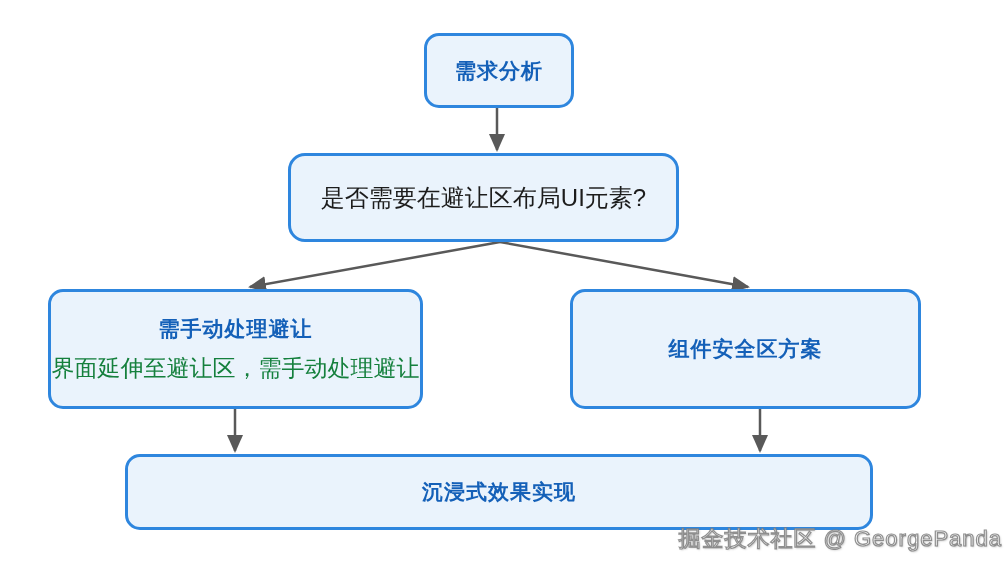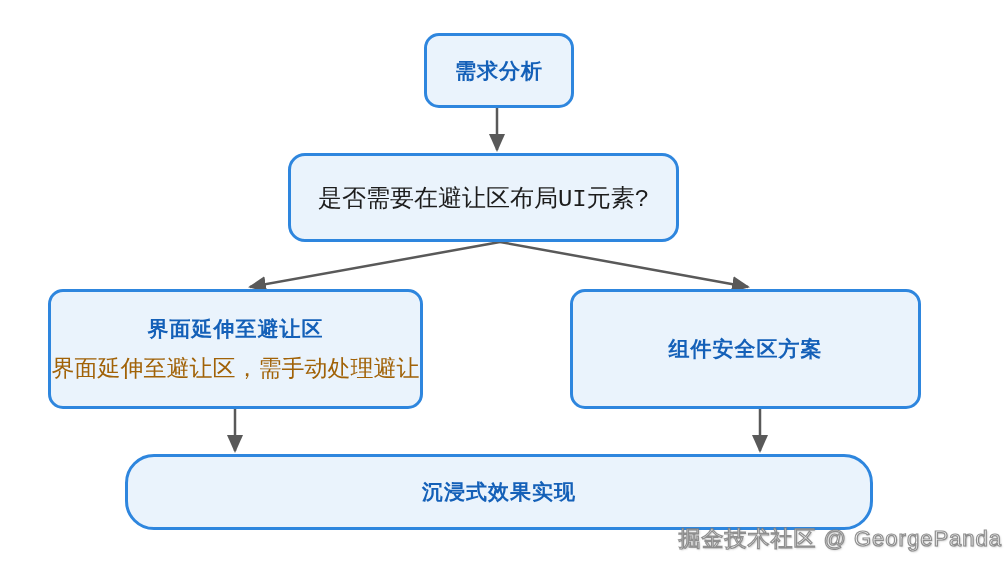--- a/index.html
+++ b/index.html
@@ -36,37 +36,37 @@
   }
   .node-title {
     color: #1460B8;
     font-weight: bold;
     font-size: 21px;
     letter-spacing: 1px;
     white-space: nowrap;
   }
   .node-desc {
     font-family: "Liberation Serif", serif;
-    color: #a16207;
+    color: #15803d;
     font-size: 23px;
     white-space: nowrap;
     margin-top: 10px;
   }
   .node-question {
-    font-family: Liberation Mono, monospace;
+    font-family: Liberation Sans, sans-serif;
     color: #1C1C1C;
     font-size: 24px;
     white-space: nowrap;
     text-align: center;
   }
   .node-requirements   { left: 424px; top: 33px;  width: 150px; height: 75px; }
   .node-decision       { left: 288px; top: 153px; width: 391px; height: 89px; border-radius: 17px; }
   .node-fullscreen     { left: 48px;  top: 289px; width: 375px; height: 120px; }
   .node-safearea       { left: 570px; top: 289px; width: 351px; height: 120px; }
-  .node-immersive      { left: 125px; top: 454px; width: 748px; height: 76px; border-radius: 29px; }
+  .node-immersive      { left: 125px; top: 454px; width: 748px; height: 76px; }
   .watermark {
     position: absolute;
     right: 3px;
     top: 524px;
     font-size: 22px;
     font-family: "Liberation Sans", sans-serif;
     color: rgba(255,255,255,0.88);
     -webkit-text-stroke: 1.2px rgba(125,125,125,0.85);
     text-shadow: 1px 1px 2px rgba(90,90,90,0.45);
     white-space: nowrap;
@@ -93,21 +93,21 @@
 
   <div class="node node-requirements">
     <span class="node-title">需求分析</span>
   </div>
 
   <div class="node node-decision">
     <span class="node-question">是否需要在避让区布局UI元素?</span>
   </div>
 
   <div class="node node-fullscreen">
-    <span class="node-title">界面延伸至避让区</span>
+    <span class="node-title">需手动处理避让</span>
     <span class="node-desc">界面延伸至避让区，需手动处理避让</span>
   </div>
 
   <div class="node node-safearea">
     <span class="node-title">组件安全区方案</span>
   </div>
 
   <div class="node node-immersive">
     <span class="node-title">沉浸式效果实现</span>
   </div>

